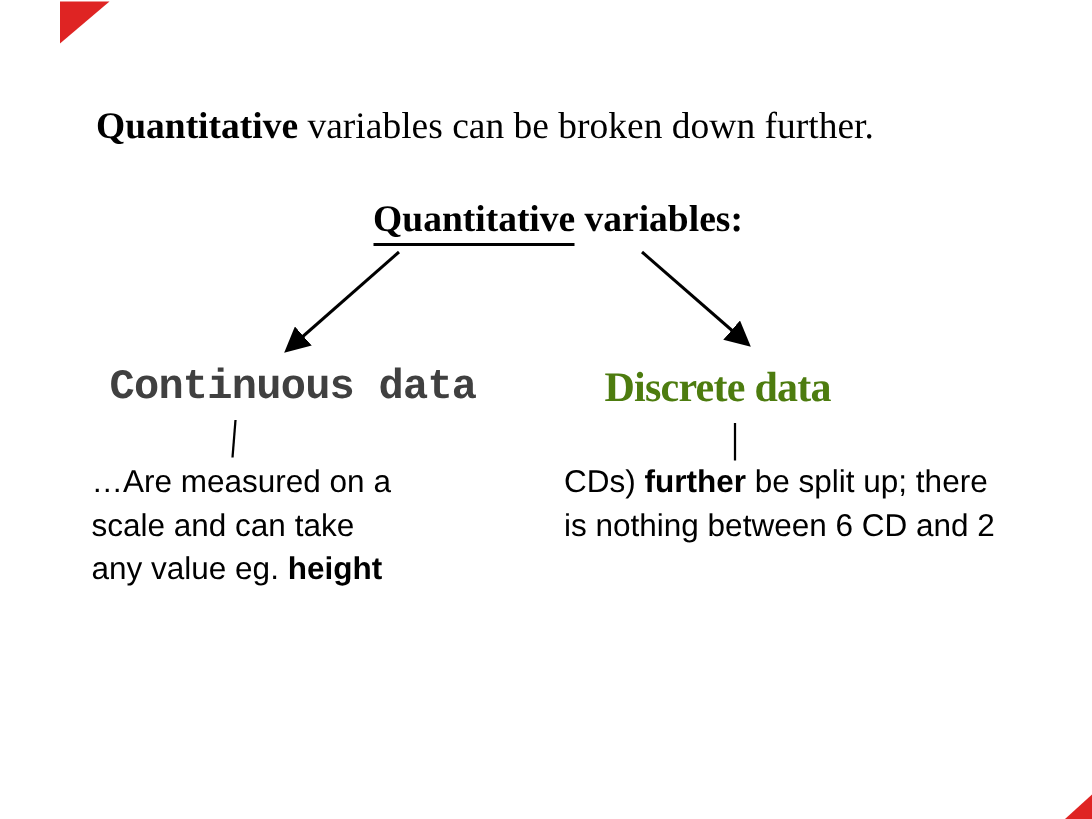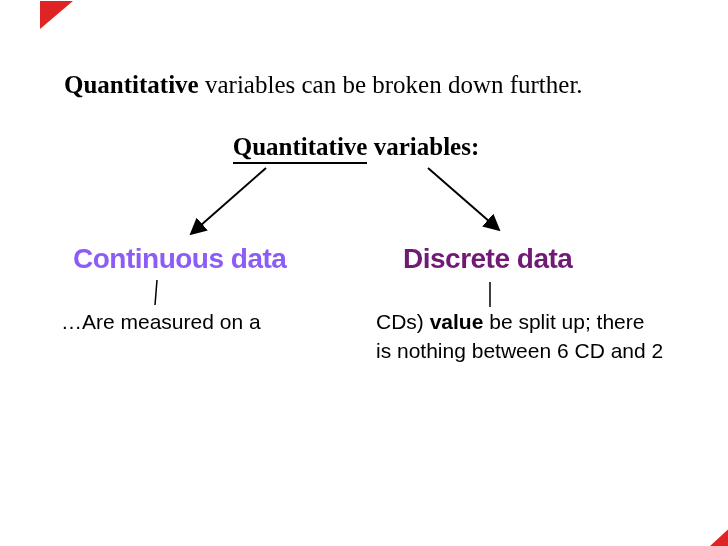--- a/index.html
+++ b/index.html
@@ -9,21 +9,21 @@
   }
   .corner{position:absolute;width:0;height:0;}
   .corner.tl{left:24px;top:1px;border-top:28px solid var(--accent,#df2423);border-right:33px solid transparent;}
   .corner.br{right:0;bottom:0;border-bottom:31px solid var(--accent,#df2423);border-left:34px solid transparent;}
   .title{
     position:absolute;left:48px;top:72px;white-space:nowrap;
     font-family:"Liberation Serif",serif;font-size:25px;line-height:26px;
   }
   .title b{font-weight:bold;}
   .heading{
-    position:absolute;left:0;top:134px;width:680px;text-align:center;white-space:nowrap;
+    position:absolute;left:16px;top:134px;width:680px;text-align:center;white-space:nowrap;
     font-family:"Liberation Serif",serif;font-size:25px;font-weight:bold;line-height:26px;
   }
   .heading .u{border-bottom:2px solid #000;padding-bottom:2px;}
   .overlay{position:absolute;left:0;top:0;pointer-events:none;}
   .branch-label{
     position:absolute;top:245px;font-weight:bold;font-size:28px;line-height:28px;white-space:nowrap;
     letter-spacing:-0.5px;
   }
   .branch-label.left{left:57px;}
   .branch-label.right{left:387px;}
@@ -50,26 +50,28 @@
       <marker id="ah" viewBox="0 0 10 10" refX="8" refY="5" markerWidth="8.5" markerHeight="8.5" orient="auto-start-reverse">
         <path d="M0,0 L10,5 L0,10 z" fill="#000"></path>
       </marker>
     </defs>
     <line x1="250" y1="168" x2="176" y2="233" stroke="#000" stroke-width="2" marker-end="url(#ah)"></line>
     <line x1="412" y1="168" x2="482" y2="229" stroke="#000" stroke-width="2" marker-end="url(#ah)"></line>
     <line x1="141" y1="280" x2="139" y2="305" stroke="#000" stroke-width="1.5"></line>
     <line x1="474" y1="282" x2="474" y2="307" stroke="#000" stroke-width="1.5"></line>
   </svg>
 
-  <div class="branch-label left" style="color: #8b5cf6;">Continuous data</div>
+  <div class="branch-label left" style="color: #404040; font-family: Liberation Mono, monospace;">Continuous data</div>
 
-  <div class="branch-label right" style="color: #701a75;">Discrete data</div>
+  <div class="branch-label right" style="color: #4d7c0f; font-family: Liberation Serif, serif;">Discrete data</div>
 
   <div class="para left">
       <div class="line"><span>…Are measured on a</span></div>
+      <div class="line"><span>scale and can take</span></div>
+      <div class="line"><span>any value eg. </span><b>height</b></div>
     </div>
 
   <div class="para right">
-      <div class="line"><span>CDs) </span><b>value</b><span> be split up; there</span></div>
+      <div class="line"><span>CDs) </span><b>further</b><span> be split up; there</span></div>
       <div class="line"><span>is nothing between 6 CD and 2</span></div>
     </div>
 
 </div>
 
 </body></html>

